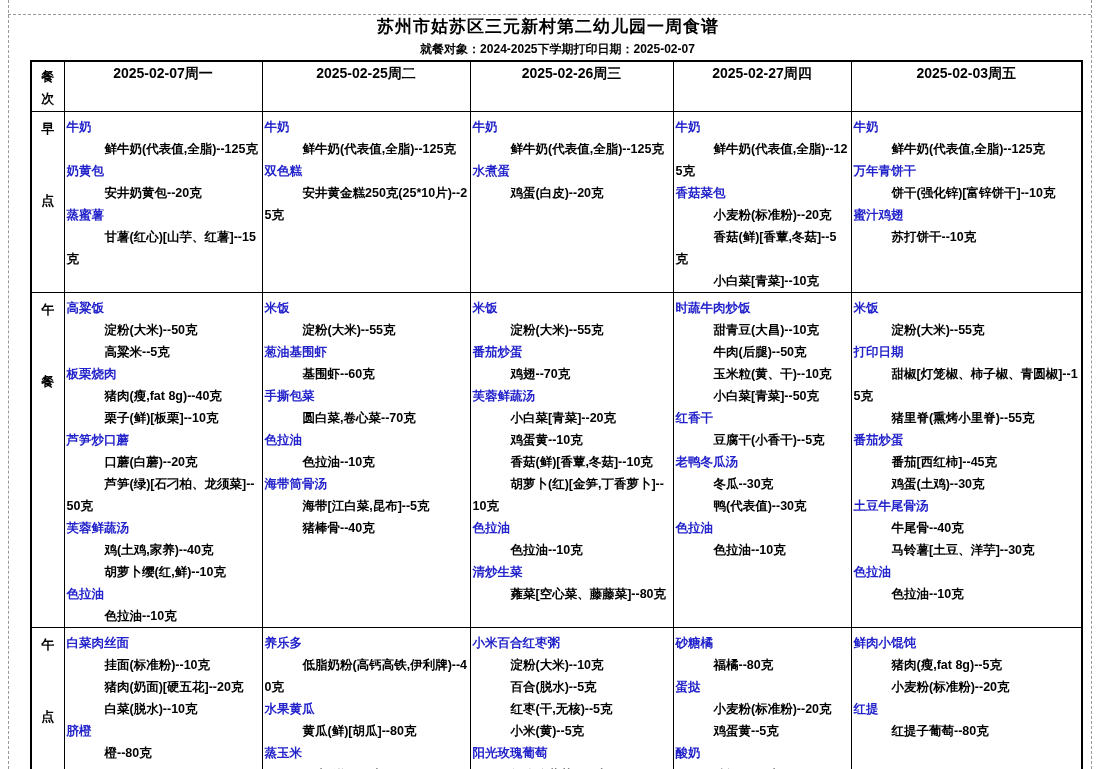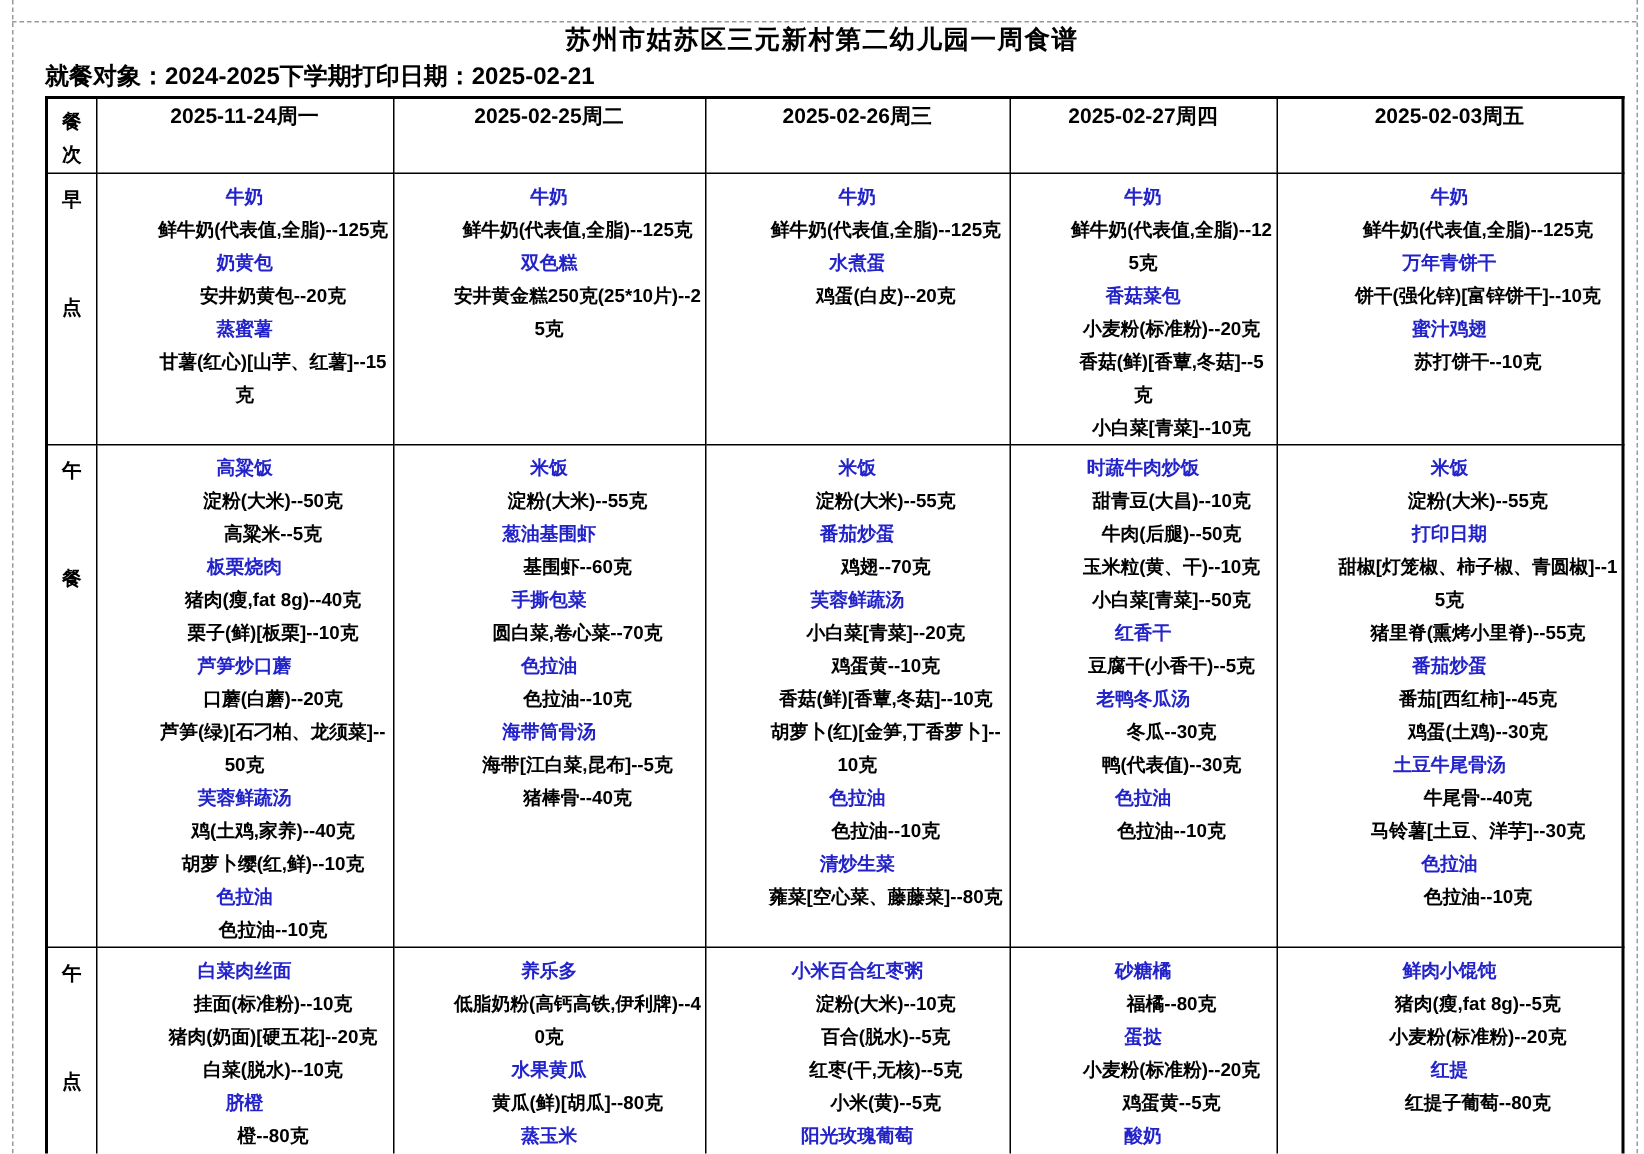--- a/index.html
+++ b/index.html
@@ -9,77 +9,76 @@
   }
   
   .dash-top{position:absolute;left:8px;top:14px;width:1083px;border-top:1px dashed #999;}
   .dash-left{position:absolute;left:8px;top:0;height:769px;border-left:1px dashed #999;}
   .dash-right{position:absolute;left:1091px;top:0;height:769px;border-left:1px dashed #999;}
 
   .title{
     text-align:center;margin-top:15px;font-size:17px;font-weight:bold;letter-spacing:1px;
   }
   .meta{
-    width:1055px;margin:3px 0 2px 30px;display:flex;justify-content:flex-start;
-    font-size:16px;font-weight:600;
+    width:1055px;margin:3px 0 2px 30px;display:flex;justify-content:center;
+    font-size:12px;font-weight:600;
   }
   table.menu{
     margin-left:30px;border-collapse:collapse;table-layout:fixed;
     border:2px solid #000;width:1051px;
   }
   table.menu th, table.menu td{
     border:1px solid #000;vertical-align:top;overflow:hidden;
   }
   thead tr{height:48px;}
   thead th{font-size:14px;font-weight:bold;text-align:center;padding-top:3px;}
   th.corner{padding-top:4px;}
   .corner-char{font-size:13px;line-height:22px;font-weight:bold;}
   tbody tr:nth-child(1){height:160px;}
   tbody tr:nth-child(2){height:332px;}
   tbody tr:nth-child(3){height:165px;}
   th.rowlabel{padding-top:9px;font-weight:bold;}
   .rl-char{height:72px;line-height:15px;font-size:13px;text-align:center;}
   tbody td{
     padding:4px 2px 0 2px;font-size:12.5px;line-height:22px;font-weight:600;
     word-break:break-all;
-    text-align:center;
   }
   .dish{color:var(--dish-color,#2323cb);}
   .ing{text-indent:38px;color:#000;}
 </style>
 </head>
 <body>
 
 <div class="dash-left"></div>
 <div class="dash-top"></div>
 <div class="dash-right"></div>
 
 <div class="title">苏州市姑苏区三元新村第二幼儿园一周食谱</div>
 
 <div class="meta">
   <span>就餐对象：2024-2025下学期</span>
-  <span>打印日期：2025-02-21</span>
+  <span>打印日期：2025-02-07</span>
 </div>
 
 <table class="menu">
   <colgroup>
     <col style="width:33px">
       <col style="width:198px">
       <col style="width:208px">
     <col style="width:203px">
       <col style="width:178px">
       <col style="width:231px">
   </colgroup>
   <thead>
       <tr>
         <th class="corner">
           <div class="corner-char">餐</div>
           <div class="corner-char">次</div>
         </th>
-        <th>2025-11-24周一</th>
+        <th>2025-02-07周一</th>
         <th>2025-02-25周二</th>
         <th>2025-02-26周三</th>
         <th>2025-02-27周四</th>
         <th>2025-02-03周五</th>
       </tr>
     </thead>
   <tbody>
       <tr>
         <th class="rowlabel">
           <div class="rl-char">早</div>

